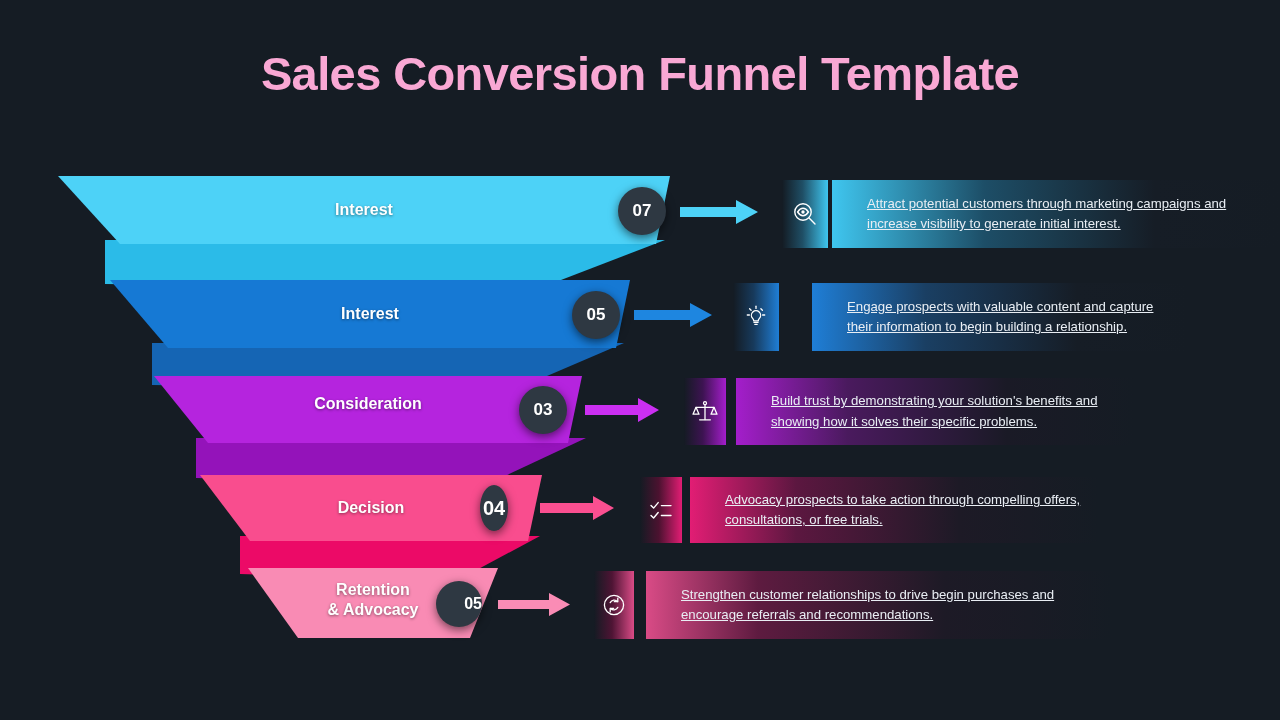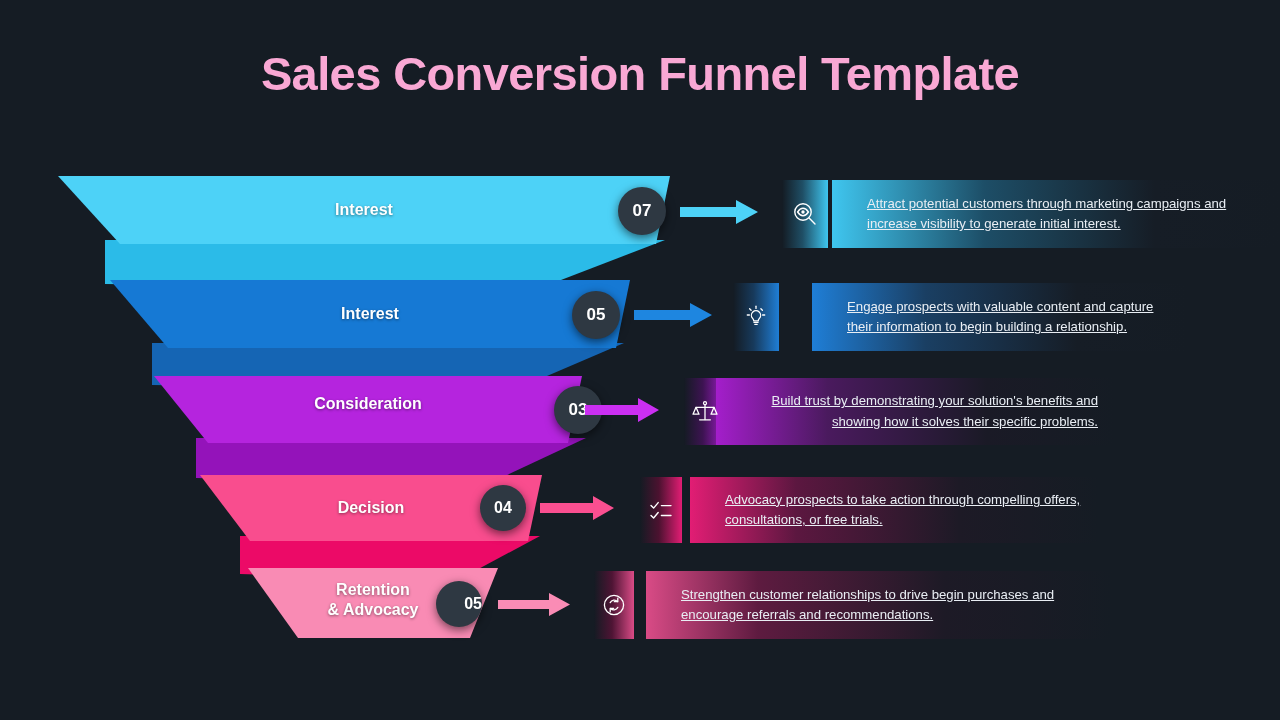--- a/index.html
+++ b/index.html
@@ -169,21 +169,21 @@
 
     <div class="slice" style="left:154px;top:376px;width:428px;height:55px;">
       <div class="shape">
         <svg width="428" height="67" viewBox="0 0 428 67" preserveAspectRatio="none">
           <polygon points="0,0 428,0 414,67 54,67" fill="#b524de"></polygon>
         </svg>
       </div>
       <div class="label">Consideration</div>
     </div>
 
-    <div class="badge" style="left:554px;top:386px;width:48px;height:48px;font-size:17px;">
+    <div class="badge" style="left:519px;top:386px;width:48px;height:48px;font-size:17px;">
       <span>03</span>
     </div>
 
     <div class="arrow" style="left:585px;top:398px;width:74px;height:24px;">
       <svg width="74" height="24" viewBox="0 0 74 24">
         <polygon points="0,7 53,7 53,0 74,12 53,24 53,17 0,17" fill="#cb2ff2"></polygon>
       </svg>
     </div>
 
     <div class="icontile" style="left:684px;top:378px;width:42px;height:67px;
@@ -193,22 +193,22 @@
           <circle cx="13" cy="4.2" r="1.5"></circle>
           <line x1="13" y1="5.7" x2="13" y2="20.6"></line>
           <line x1="4" y1="8.3" x2="22" y2="8.3"></line>
           <line x1="7.6" y1="20.8" x2="18.4" y2="20.8"></line>
           <path d="M4 8.3 L1 15.2 h6 z"></path>
           <path d="M22 8.3 L19 15.2 h6 z"></path>
         </svg>
       </span>
     </div>
 
-    <div class="desc" style="left:716px;top:378px;width:398px;height:67px;
-                background:linear-gradient(90deg,#a41ecb 0%,#4a1a5e 28%,#1a1a26 68%,#151c24 100%);text-align:right;">
+    <div class="desc" style="left:736px;top:378px;width:398px;height:67px;
+                background:linear-gradient(90deg,#a41ecb 0%,#4a1a5e 28%,#1a1a26 68%,#151c24 100%);">
       <div class="txt">Build trust by demonstrating your solution's benefits and showing how it solves their specific problems.</div>
     </div>
   </div>
 
   <div class="row">
 
     <div class="fold" style="left:240px;top:536px;width:300px;height:44px;">
         <svg width="300" height="44" viewBox="0 0 300 44">
           <polygon points="0,0 300,0 218,44 0,38" fill="#ec0a67"></polygon>
         </svg>
@@ -216,21 +216,21 @@
 
     <div class="slice" style="left:200px;top:475px;width:342px;height:66px;">
       <div class="shape">
         <svg width="342" height="66" viewBox="0 0 342 66" preserveAspectRatio="none">
           <polygon points="0,0 342,0 328,66 50,66" fill="#f94d8e"></polygon>
         </svg>
       </div>
       <div class="label">Decision</div>
     </div>
 
-    <div class="badge" style="left:480px;top:485px;width:46px;height:46px;font-size:16px;">
+    <div class="badge" style="left:480px;top:485px;width:28px;height:46px;font-size:20px;">
       <span>04</span>
     </div>
 
     <div class="arrow" style="left:540px;top:496px;width:74px;height:24px;">
       <svg width="74" height="24" viewBox="0 0 74 24">
         <polygon points="0,7 53,7 53,0 74,12 53,24 53,17 0,17" fill="#fa4f90"></polygon>
       </svg>
     </div>
 
     <div class="icontile" style="left:640px;top:477px;width:42px;height:66px;

